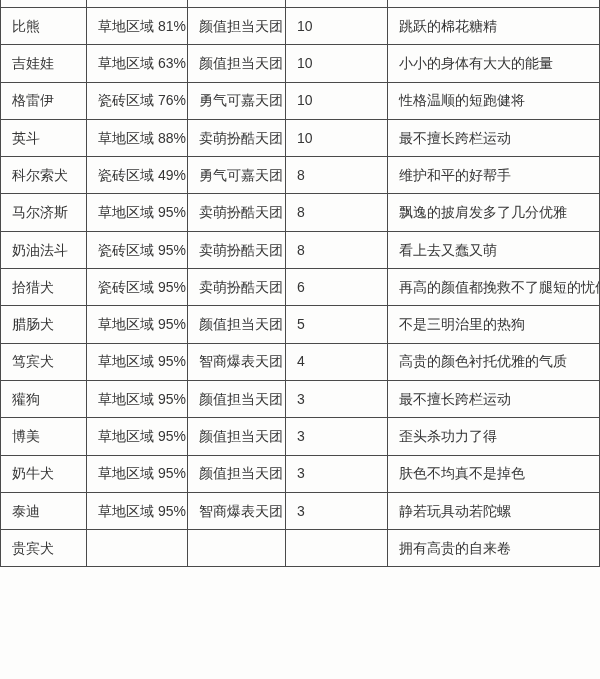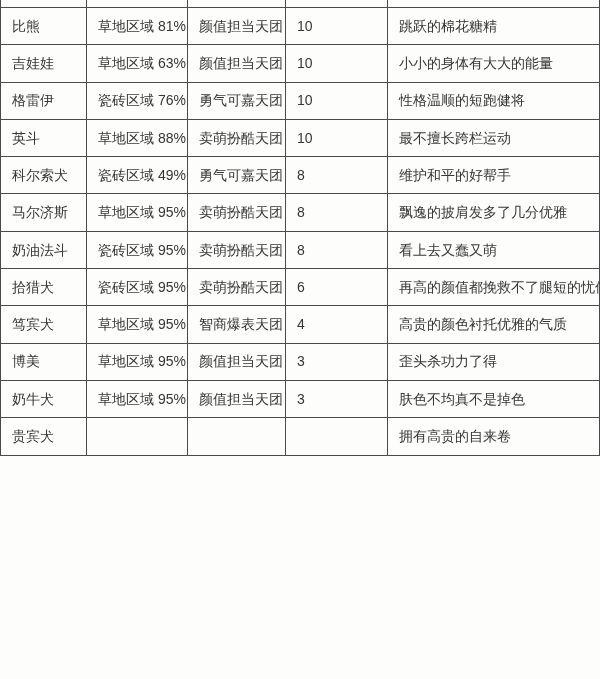--- a/index.html
+++ b/index.html
@@ -118,41 +118,62 @@
           <td>看上去又蠢又萌</td>
         </tr>
         <tr>
           <td>拾猎犬</td>
           <td>瓷砖区域 95%</td>
           <td>卖萌扮酷天团</td>
           <td>6</td>
           <td>再高的颜值都挽救不了腿短的忧伤</td>
         </tr>
         <tr>
+          <td>腊肠犬</td>
+          <td>草地区域 95%</td>
+          <td>颜值担当天团</td>
+          <td>5</td>
+          <td>不是三明治里的热狗</td>
+        </tr>
+        <tr>
           <td>笃宾犬</td>
           <td>草地区域 95%</td>
           <td>智商爆表天团</td>
           <td>4</td>
           <td>高贵的颜色衬托优雅的气质</td>
+        </tr>
+        <tr>
+          <td>獾狗</td>
+          <td>草地区域 95%</td>
+          <td>颜值担当天团</td>
+          <td>3</td>
+          <td>最不擅长跨栏运动</td>
         </tr>
         <tr>
           <td>博美</td>
           <td>草地区域 95%</td>
           <td>颜值担当天团</td>
           <td>3</td>
           <td>歪头杀功力了得</td>
         </tr>
         <tr>
           <td>奶牛犬</td>
           <td>草地区域 95%</td>
           <td>颜值担当天团</td>
           <td>3</td>
           <td>肤色不均真不是掉色</td>
         </tr>
         <tr>
+          <td>泰迪</td>
+          <td>草地区域 95%</td>
+          <td>智商爆表天团</td>
+          <td>3</td>
+          <td>静若玩具动若陀螺</td>
+        </tr>
+        <tr>
           <td>贵宾犬</td>
           <td></td>
           <td></td>
           <td></td>
           <td>拥有高贵的自来卷</td>
         </tr>
       </tbody>
   </table>
 </div>
 

